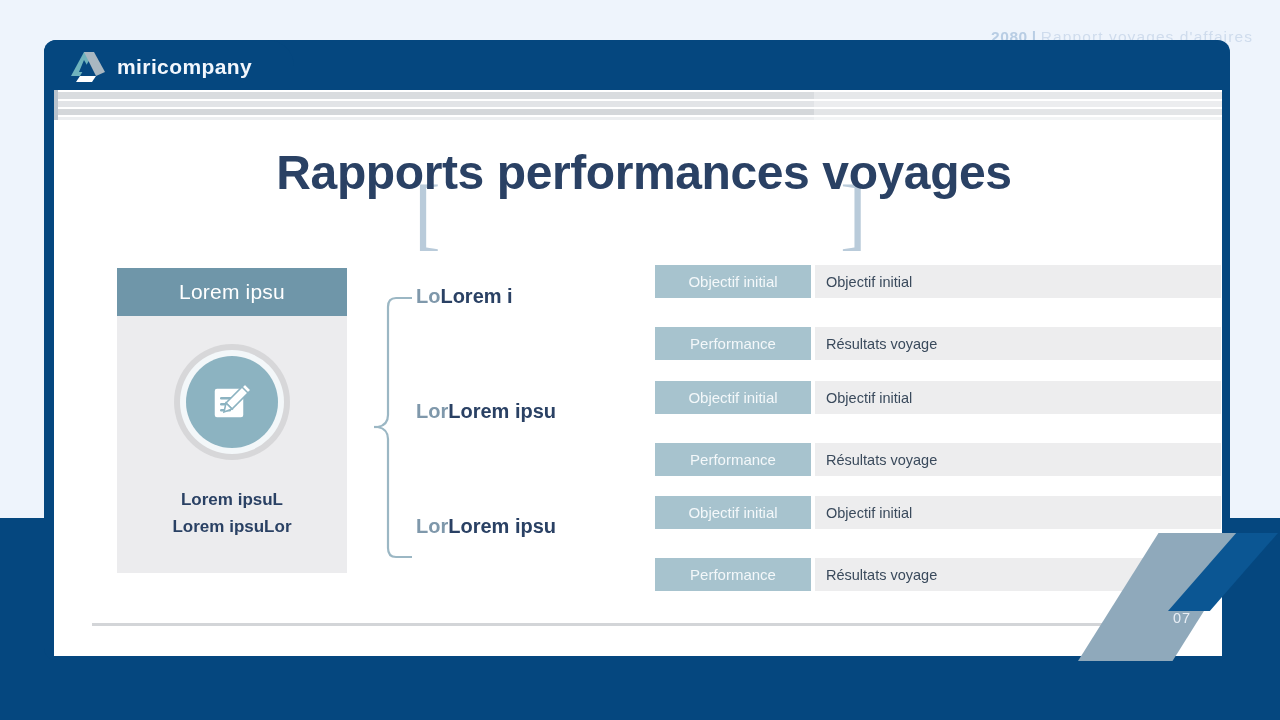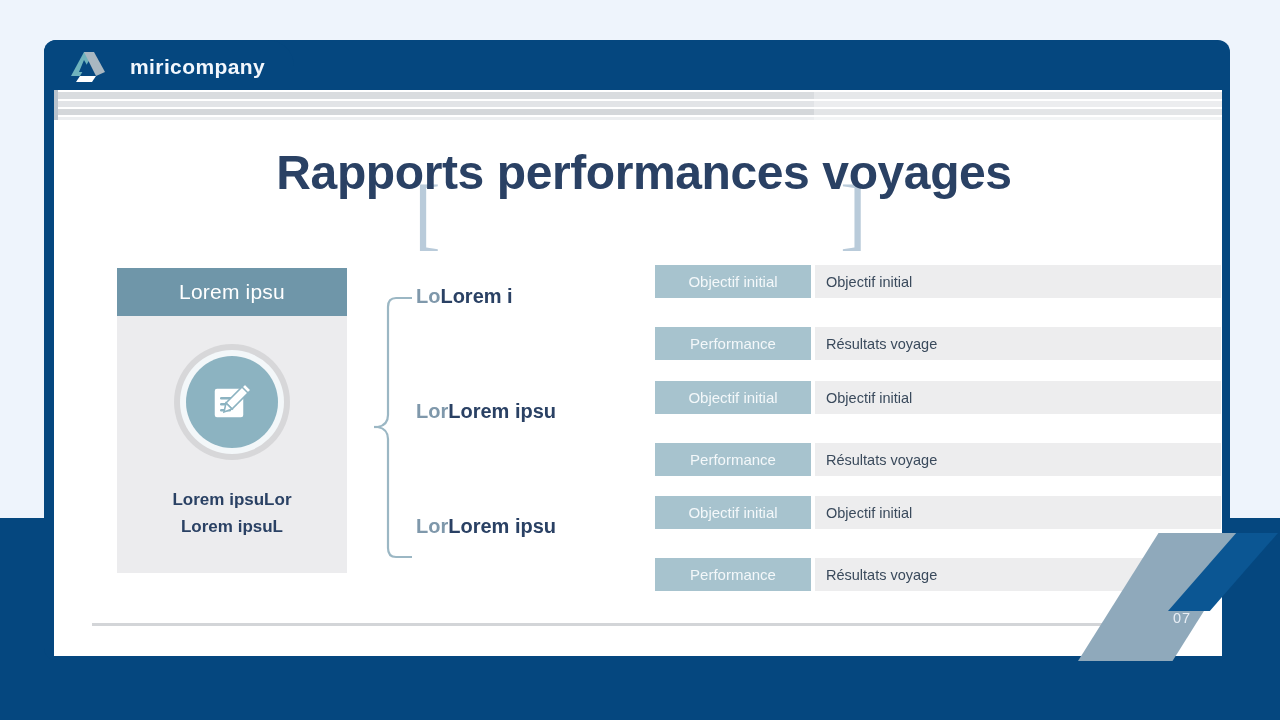--- a/index.html
+++ b/index.html
@@ -50,21 +50,21 @@
     background: #05477f;
   }
   .logo-tab-curve {
     position: absolute; left: 268px; top: 66px;
     width: 36px; height: 30px;
     background: #eef4fc;
     border-bottom-left-radius: 26px;
   }
   .brand {
     position: absolute; left: 70px; top: 50px;
-    display: flex; align-items: center; gap: 24px;
+    display: flex; align-items: center; gap: 11px;
     z-index: 6;
   }
   .brand-logo { width: 36px; height: 34px; display: block; }
   .brand-name {
     color: #f2f7fd; font-size: 21px; font-weight: bold;
     letter-spacing: .4px;
   }
 
   
   .page {
@@ -201,20 +201,23 @@
     color: #e8eef5; font-size: 14.5px; letter-spacing: 1px;
   }
 </style>
 </head>
 <body>
 
 <div id="slide">
 
   <div class="band-bottom"></div>
 
+  <div class="header-meta">
+    <span class="yr">2080</span><span class="sep">|</span><span class="sub">Rapport voyages d'affaires</span>
+  </div>
 
   <div class="frame"></div>
   <div class="logo-tab"></div>
   <div class="logo-tab-curve"></div>
   <div class="logo-tab-fill"></div>
 
   <div class="brand">
     <svg class="brand-logo" viewBox="0 0 36 34">
       <polygon points="14,2 24,2 10,26 1,26" fill="#6fb3bd"></polygon>
       <polygon points="24,2 35,22 26,26 14,2" fill="#a9b7c1"></polygon>
@@ -254,22 +257,22 @@
               <g transform="rotate(0 0 0)">
                 <polygon points="40,9 46,15 27,34 21,28" fill="#ffffff" stroke="#8cb3c1" stroke-width="1.6"></polygon>
                 <polygon points="21,28 27,34 19,37" fill="#ffffff" stroke="#8cb3c1" stroke-width="1.6"></polygon>
                 <line x1="37" y1="12" x2="43" y2="18" stroke="#8cb3c1" stroke-width="1.6"></line>
               </g>
             </svg>
           </div>
         </div>
       </div>
       <div class="card-foot">
+        <div>Lorem ipsuL</div>
         <div>Lorem ipsuLor</div>
-        <div>Lorem ipsuL</div>
       </div>
     </div>
 
     <svg class="brace" width="40" height="265" viewBox="0 0 40 265">
       <path d="M38 3 H22 Q14 3 14 12 V120 Q14 130 4 132 Q14 134 14 144 V253 Q14 262 22 262 H38" fill="none" stroke="#9bb7c4" stroke-width="2.2"></path>
       <line x1="0" y1="132" x2="6" y2="132" stroke="#9bb7c4" stroke-width="2.2"></line>
     </svg>
 
     <div class="mid-labels">
       <div class="mid-label ml1"><span class="pre">Lo</span><span class="main">Lorem i</span></div>

